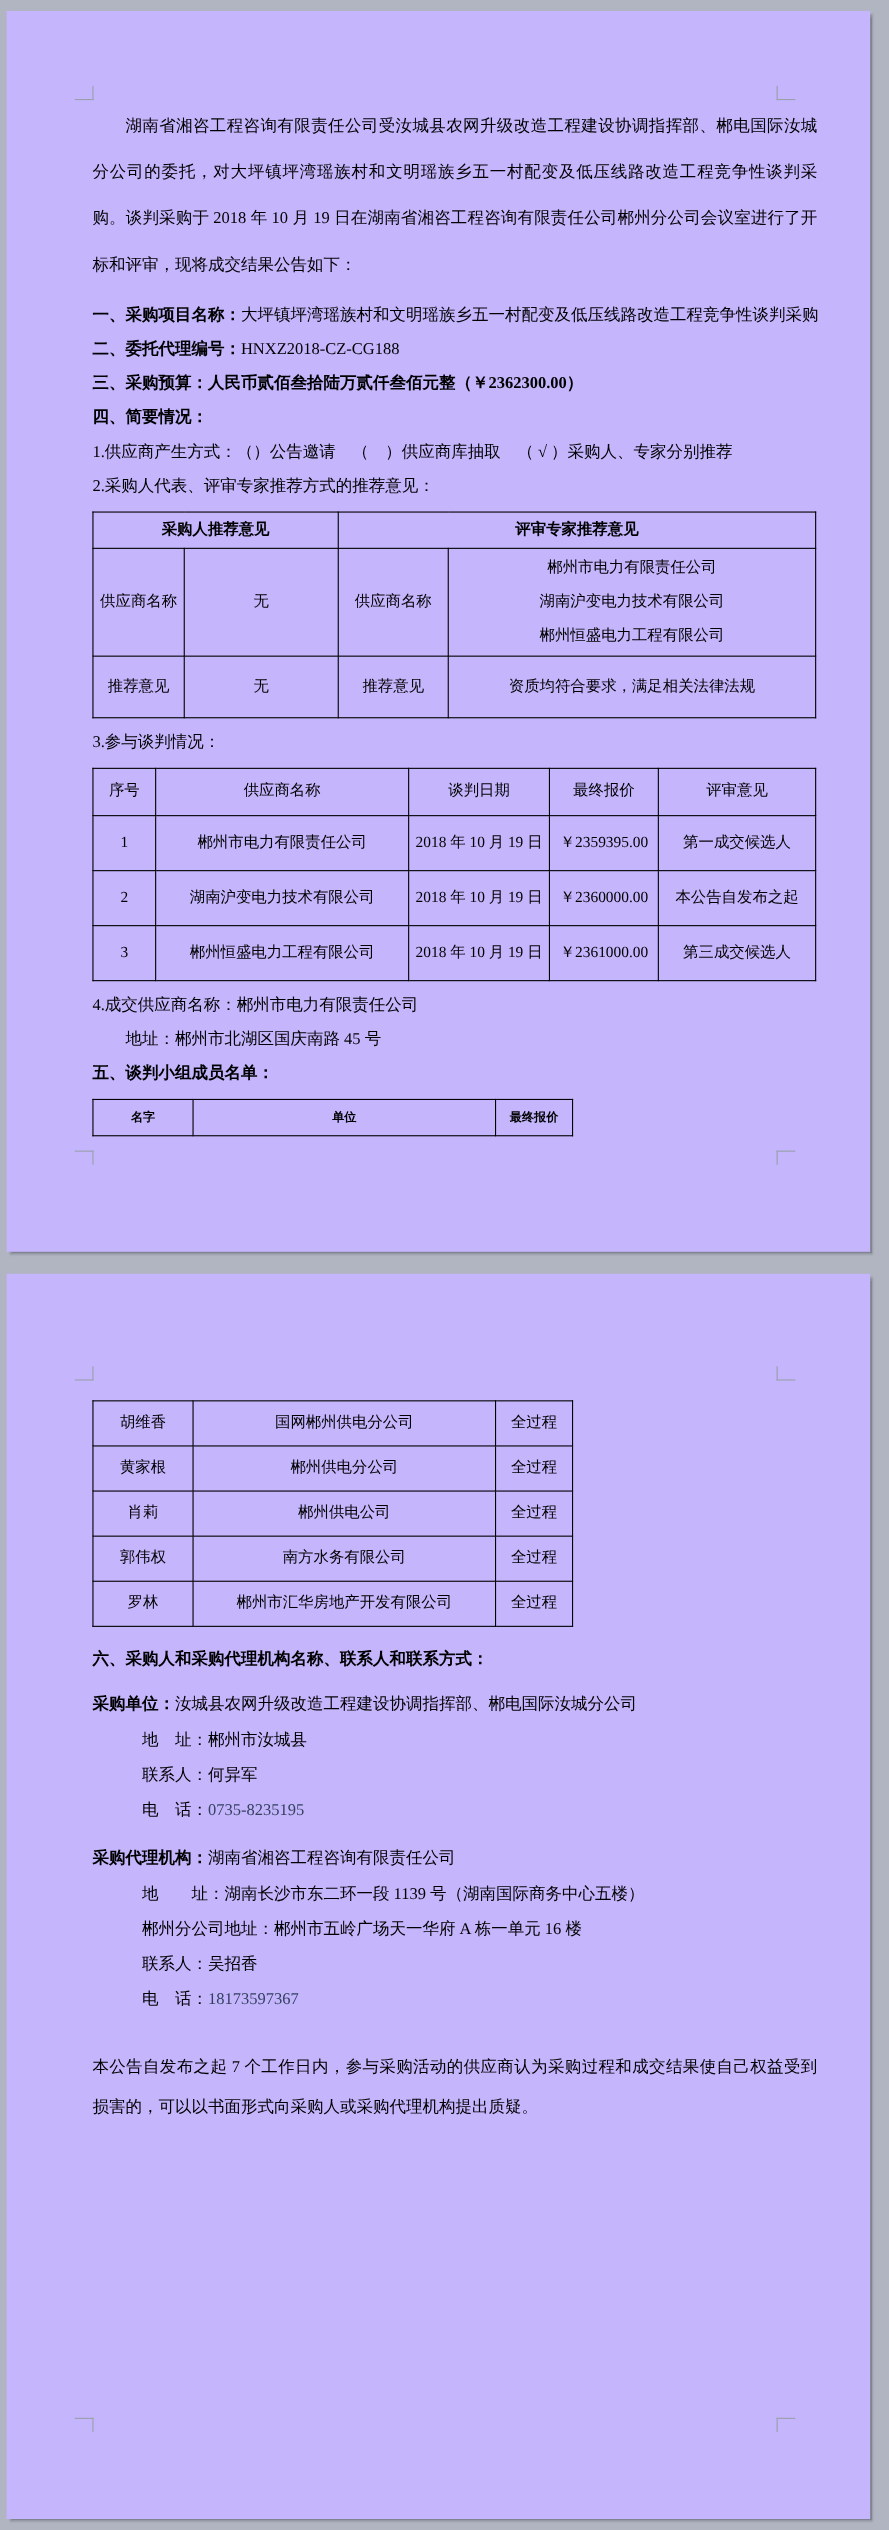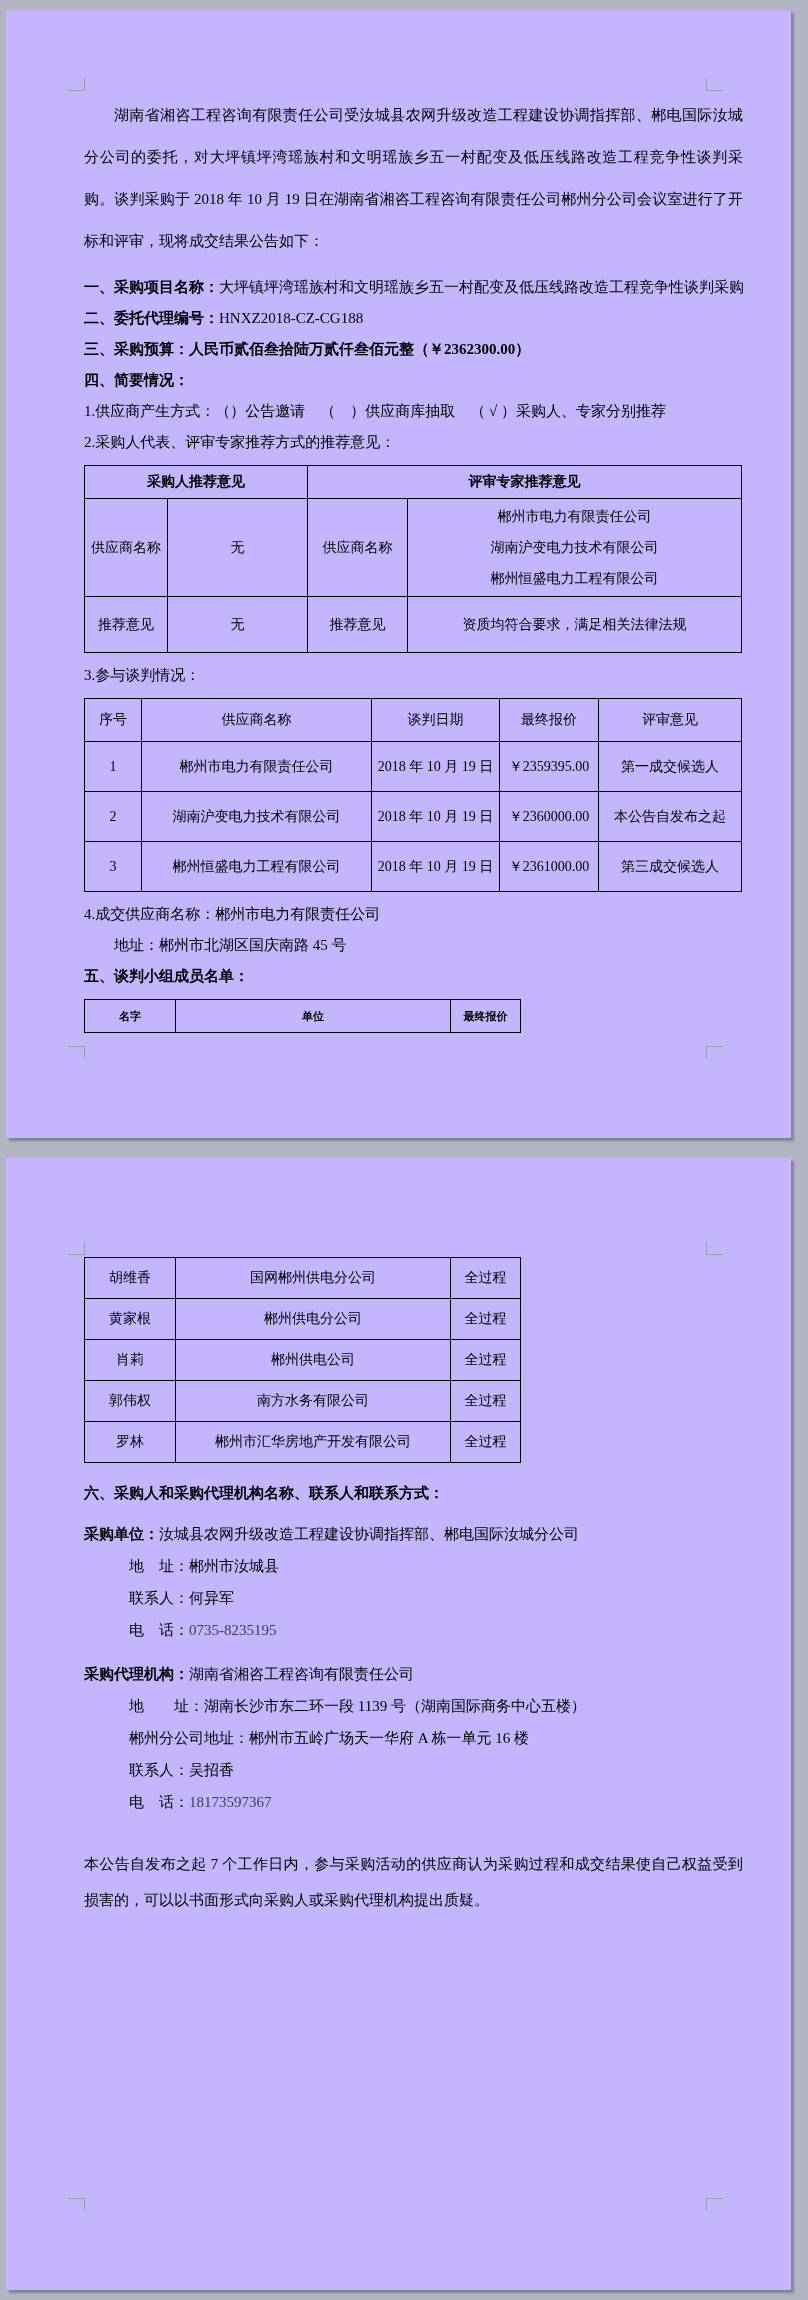--- a/index.html
+++ b/index.html
@@ -173,21 +173,21 @@
   </div>
 </div>
 
 <div class="page page2">
   <div class="crop tl"></div>
   <div class="crop tr"></div>
   <div class="crop bl"></div>
   <div class="crop br"></div>
 
   <div class="content">
-    <table class="t-panel" style="margin-top:0;">
+    <table class="t-panel" style="margin-top:16px;">
       <colgroup>
           <col style="width:91px">
           <col style="width:275px">
           <col style="width:70px">
         </colgroup>
       <tbody>
           <tr class="drow">
         <td>胡维香</td>
         <td>国网郴州供电分公司</td>
         <td>全过程</td>

